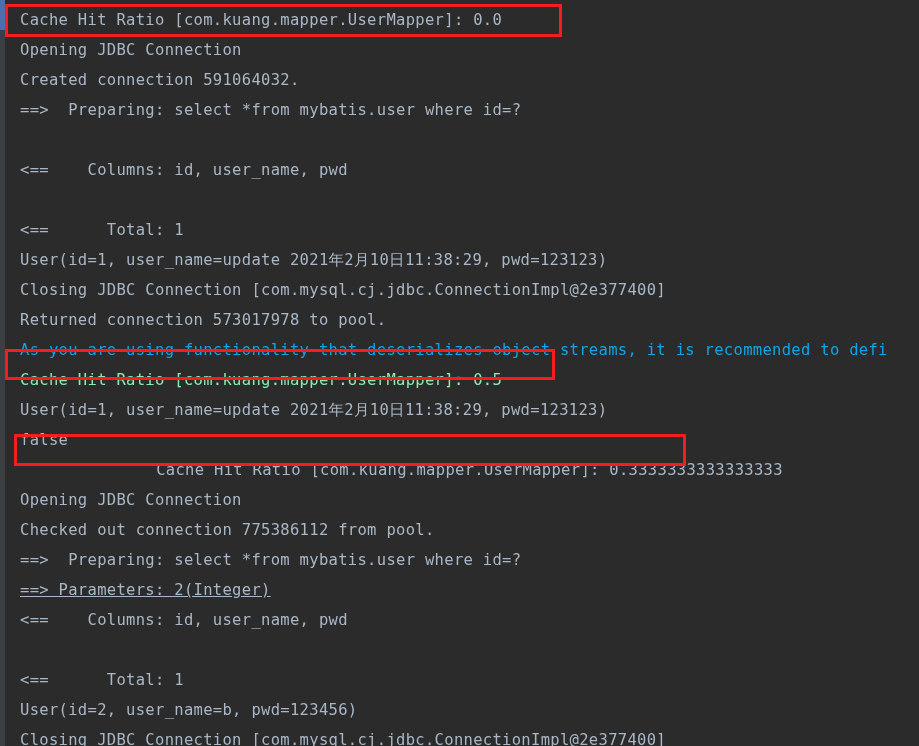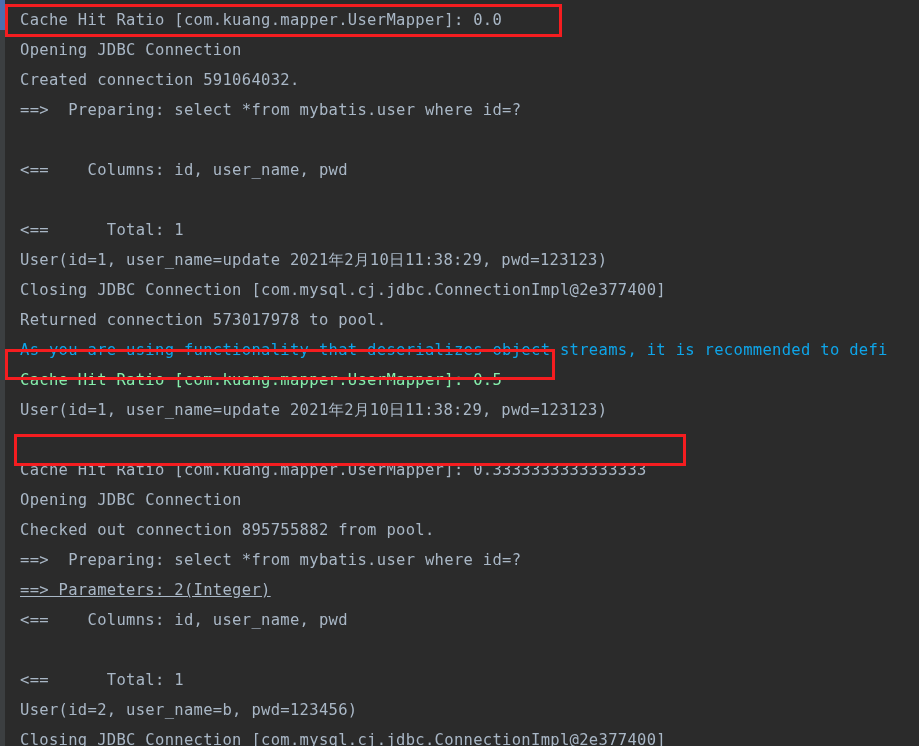--- a/index.html
+++ b/index.html
@@ -77,23 +77,24 @@
       <div class="log-line" style="top: 65px; color: rgb(169, 183, 198);">Created connection 591064032.</div>
       <div class="log-line" style="top: 95px; color: rgb(169, 183, 198);">==&gt;  Preparing: select *from mybatis.user where id=?</div>
       <div class="log-line" style="top: 155px; color: rgb(169, 183, 198);">&lt;==    Columns: id, user_name, pwd</div>
       <div class="log-line" style="top: 215px; color: rgb(169, 183, 198);">&lt;==      Total: 1</div>
       <div class="log-line" style="top: 245px; color: rgb(169, 183, 198);">User(id=1, user_name=update 2021年2月10日11:38:29, pwd=123123)</div>
       <div class="log-line" style="top: 275px; color: rgb(169, 183, 198);">Closing JDBC Connection [com.mysql.cj.jdbc.ConnectionImpl@2e377400]</div>
       <div class="log-line" style="top: 305px; color: rgb(169, 183, 198);">Returned connection 573017978 to pool.</div>
       <div class="log-line" style="top: 335px; color: #0ea5e9;">As you are using functionality that deserializes object streams, it is recommended to defi</div>
       <div class="log-line" style="top: 365px; color: #86efac;">Cache Hit Ratio [com.kuang.mapper.UserMapper]: 0.5</div>
       <div class="log-line" style="top: 395px; color: rgb(169, 183, 198);">User(id=1, user_name=update 2021年2月10日11:38:29, pwd=123123)</div>
-      <div class="log-line" style="top: 455px; color: rgb(169, 183, 198);">Cache Hit Ratio [com.kuang.mapper.UserMapper]: 0.3333333333333333</div>
+      <div class="log-line" style="top: 425px; color: rgb(169, 183, 198);">false</div>
+      <div class="log-line" style="top: 455px; color: rgb(169, 183, 198); text-align: center;">Cache Hit Ratio [com.kuang.mapper.UserMapper]: 0.3333333333333333</div>
       <div class="log-line" style="top: 485px; color: rgb(169, 183, 198);">Opening JDBC Connection</div>
-      <div class="log-line" style="top: 515px; color: rgb(169, 183, 198);">Checked out connection 895755882 from pool.</div>
+      <div class="log-line" style="top: 515px; color: rgb(169, 183, 198);">Checked out connection 775386112 from pool.</div>
       <div class="log-line" style="top: 545px; color: rgb(169, 183, 198);">==&gt;  Preparing: select *from mybatis.user where id=?</div>
       <div class="log-line" style="top: 575px; color: rgb(169, 183, 198); text-decoration: underline;">==&gt; Parameters: 2(Integer)</div>
       <div class="log-line" style="top: 605px; color: rgb(169, 183, 198);">&lt;==    Columns: id, user_name, pwd</div>
       <div class="log-line" style="top: 665px; color: rgb(169, 183, 198);">&lt;==      Total: 1</div>
       <div class="log-line" style="top: 695px; color: rgb(169, 183, 198);">User(id=2, user_name=b, pwd=123456)</div>
       <div class="log-line" style="top: 725px; color: rgb(169, 183, 198);">Closing JDBC Connection [com.mysql.cj.jdbc.ConnectionImpl@2e377400]</div>
     </div>
 
 <div class="highlight-box" style="left: 5px; top: 4px; width: 557px; height: 33px; border-color: rgb(245, 29, 32);"></div>
     <div class="highlight-box" style="left: 5px; top: 349px; width: 550px; height: 31px; border-color: rgb(245, 29, 32);"></div>

